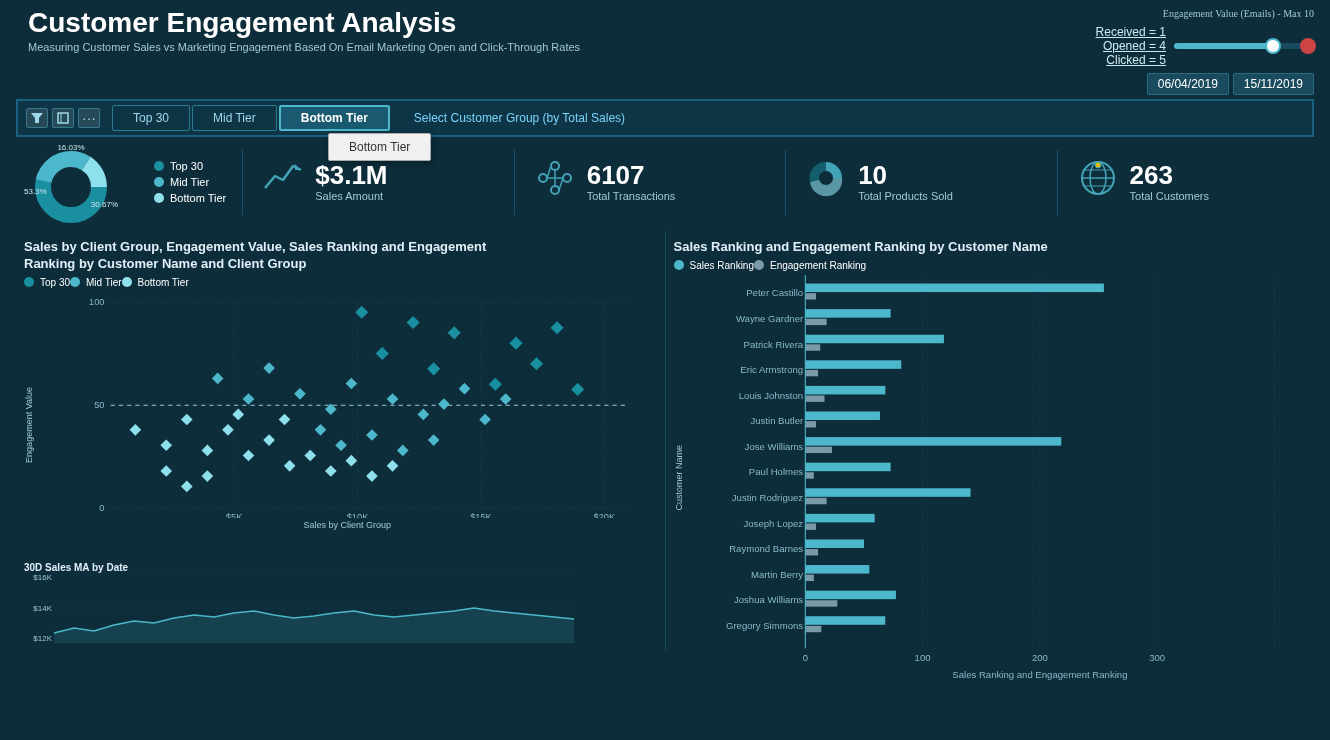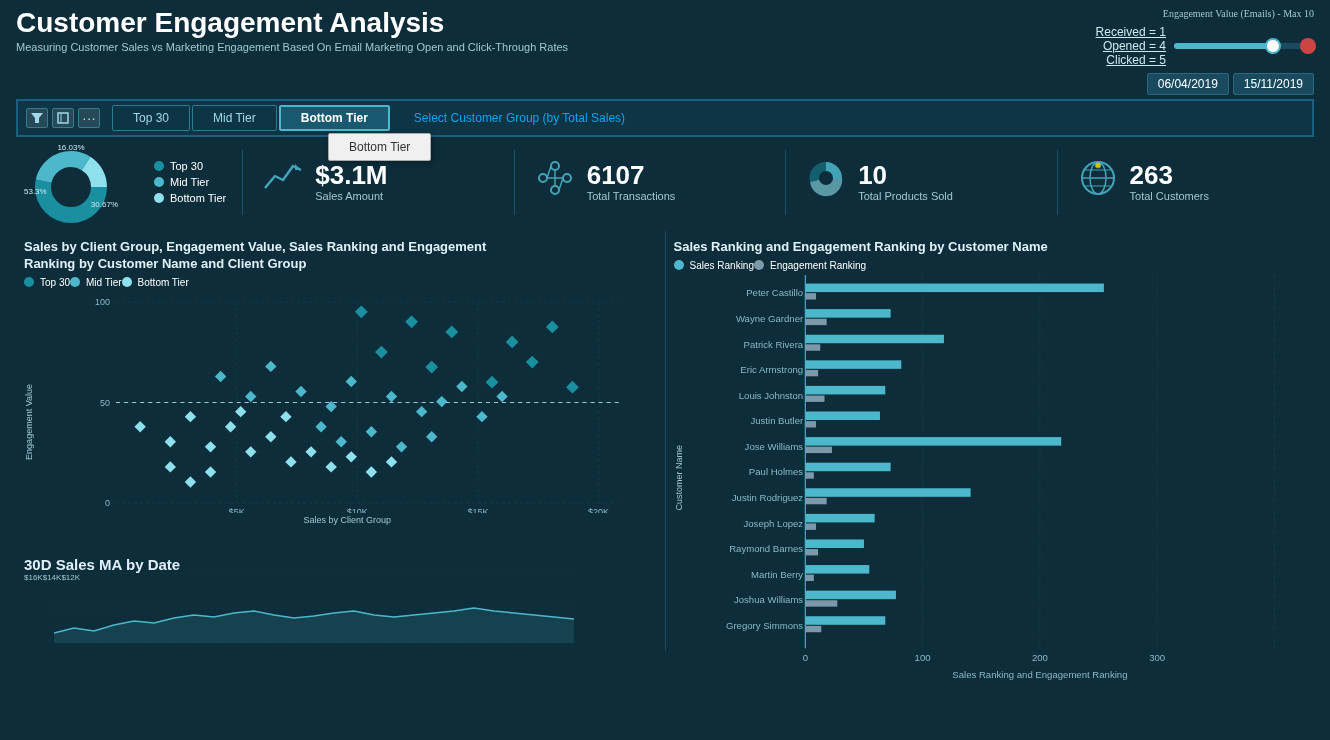--- a/index.html
+++ b/index.html
@@ -9,21 +9,21 @@
       background: #0d2d3a;
       font-family: 'Segoe UI', Arial, sans-serif;
       color: #fff;
       overflow: hidden;
       position: relative;
     }
 
     
     .header {
       background: #0d2d3a;
-      padding: 8px 16px 4px 16px;
+      padding: 8px 16px 4px 28px;
       display: flex;
       align-items: flex-start;
       justify-content: space-between;
     }
     .header-left h1 {
       font-size: 28px;
       font-weight: 700;
       color: #fff;
       line-height: 1.1;
     }
@@ -152,21 +152,21 @@
       border-radius: 2px;
     }
     .tier-tab.active {
       background: #1a5a70;
       border: 2px solid #4db8cc;
       color: #fff;
       font-weight: 600;
     }
     .filter-label {
       font-size: 12px;
-      color: #0ea5e9;
+      color: #7dd3fc;
       margin-left: 12px;
     }
 
     
     .dropdown-popup {
       position: absolute;
       top: 32px;
       left: 310px;
       background: #f0f0f0;
       border: 1px solid #aaa;
@@ -278,21 +278,21 @@
       font-size: 10px;
       margin-bottom: 4px;
     }
     .axis-label-x {
       font-size: 9px;
       color: #a0c8d4;
       text-align: center;
       margin-top: 2px;
     }
     .line-chart-title {
-      font-size: 15px;
+      font-size: 10px;
       font-weight: 600;
       color: #e0f0f8;
       margin-bottom: 0;
     }
 
     
     .grid-line {
       stroke: #1a4a5e;
       stroke-width: 0.5;
       stroke-dasharray: 3,3;
@@ -556,21 +556,21 @@
           <rect x="170" y="115" width="8" height="8" fill="#8ee0ec" transform="rotate(45,174,119)"></rect>
           <rect x="215" y="120" width="8" height="8" fill="#8ee0ec" transform="rotate(45,219,124)"></rect>
         </svg>
         <div class="axis-label-x">Sales by Client Group</div>
       </div>
     </div>
 
     <div style="margin-top:4px;">
       <div class="line-chart-title">30D Sales MA by Date</div>
       <div style="display:flex;position:relative;">
-        <div style="display:flex;flex-direction:row;justify-content:space-between;font-size:8px;color:#a0c8d4;width:28px;height:70px;text-align:right;margin-right:2px;">
+        <div style="display:flex;flex-direction:column;justify-content:space-between;font-size:8px;color:#a0c8d4;width:28px;height:70px;text-align:right;margin-right:2px;">
           <span>$16K</span>
           <span>$14K</span>
           <span>$12K</span>
         </div>
         <svg width="520" height="70" viewBox="0 0 520 70">
           <line x1="0" y1="0" x2="520" y2="0" class="grid-line"></line>
           <line x1="0" y1="35" x2="520" y2="35" class="grid-line"></line>
           <line x1="0" y1="70" x2="520" y2="70" class="grid-line"></line>
           <polyline points="0,60 20,55 40,58 60,52 80,48 100,50 120,45 140,42 160,44 180,40 200,38 220,42 240,45 260,43 280,40 300,38 320,42 340,44 360,42 380,40 400,38 420,35 440,38 460,40 480,42 500,44 520,46" fill="none" stroke="#4db8cc" stroke-width="1.5"></polyline>
           <polyline points="0,60 20,55 40,58 60,52 80,48 100,50 120,45 140,42 160,44 180,40 200,38 220,42 240,45 260,43 280,40 300,38 320,42 340,44 360,42 380,40 400,38 420,35 440,38 460,40 480,42 500,44 520,46 520,70 0,70" fill="#4db8cc" opacity="0.15"></polyline>

